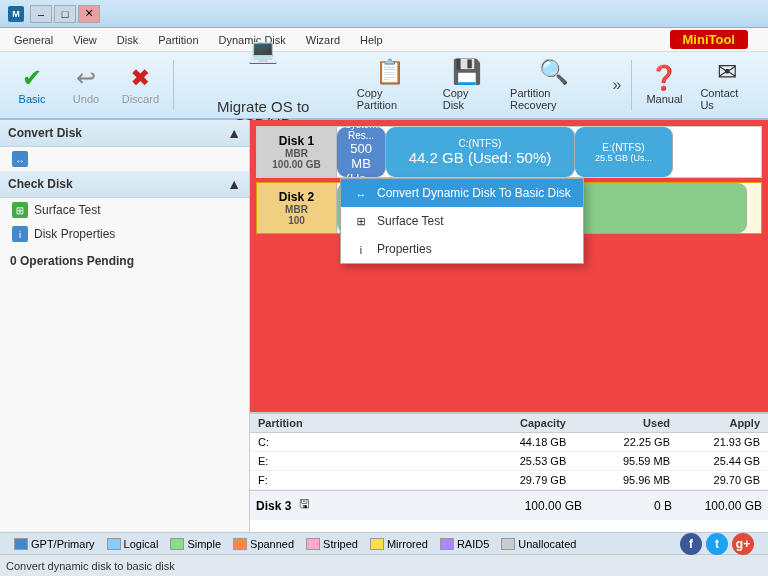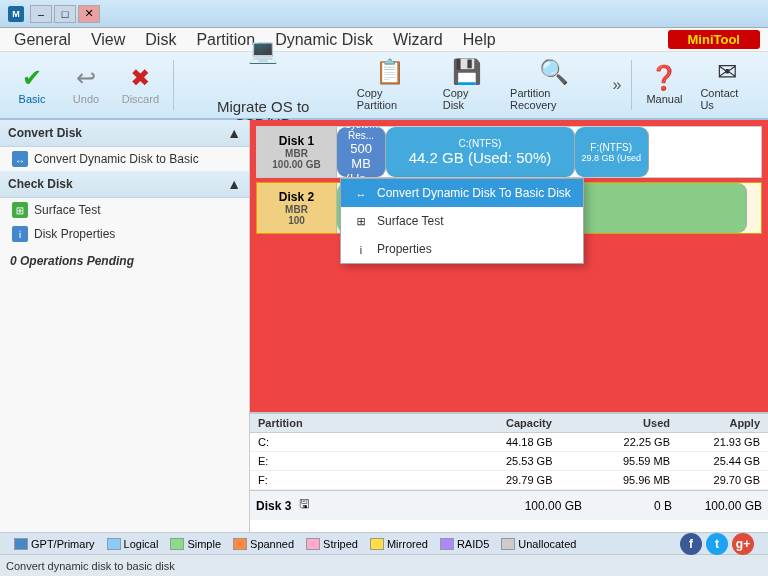--- a/index.html
+++ b/index.html
@@ -22,22 +22,22 @@
 
     
     .menubar {
       height: 24px;
       background: #f8f8f8;
       border-bottom: 1px solid #ddd;
       display: flex;
       align-items: center;
       padding: 0 4px;
     }
-    .menu-item { padding: 2px 10px; font-size: 16px; color: #333; cursor: pointer; }
-    .minitool-logo { margin-left: auto; margin-right: 4px; background: #c00; padding: 2px 20px; border-radius: 3px; color: white; font-size: 13px; font-weight: bold; }
+    .menu-item { padding: 2px 10px; font-size: 11px; color: #333; cursor: pointer; }
+    .minitool-logo { margin-left: auto; margin-right: 16px; background: #c00; padding: 2px 13px; border-radius: 3px; color: white; font-size: 13px; font-weight: bold; }
     .minitool-logo span { color: #ffdd00; }
 
     
     .toolbar {
       height: 68px;
       background: linear-gradient(to bottom, #e8f4fc, #d0e8f8);
       border-bottom: 2px solid #a0c0e0;
       display: flex;
       align-items: center;
       padding: 0 6px;
@@ -90,21 +90,21 @@
       align-items: center;
       padding: 4px 12px;
       font-size: 12px;
       color: #333;
       cursor: pointer;
       gap: 6px;
     }
     .panel-item-icon { width: 16px; height: 16px; border-radius: 2px; display: flex; align-items: center; justify-content: center; font-size: 10px; }
     .icon-blue { background: #4488cc; color: white; }
     .icon-green { background: #44aa44; color: white; }
-    .pending { padding: 8px 10px; font-size: 12px; font-weight: bold; color: #333; font-style: italic; }
+    .pending { padding: 8px 10px; font-size: 12px; font-weight: bold; color: #333; }
 
     
     .right-panel { flex: 1; display: flex; flex-direction: column; overflow: hidden; position: relative; }
 
     
     .disk-area { flex: 1; overflow-y: auto; padding: 6px; background: #ef4444; }
 
     
     .disk-row {
       display: flex;
@@ -197,21 +197,21 @@
       background: #e0e8f0;
       border-bottom: 1px solid #ccc;
       font-size: 11px;
       font-weight: bold;
       color: #333;
     }
     .table-header div, .table-row-data div {
       padding: 3px 8px;
     }
     .col-part { flex: 1; }
-    .col-cap { width: 90px; text-align: left; }
+    .col-cap { width: 90px; text-align: center; }
     .col-used { width: 90px; text-align: right; }
     .col-unused { width: 90px; text-align: right; }
     .table-row-data {
       display: flex;
       font-size: 11px;
       border-bottom: 1px solid #eee;
     }
 
     
     .statusbar {
@@ -350,21 +350,20 @@
 
 <div class="main">
 
   <div class="left-panel">
     <div class="panel-section-header">
       <span>Convert Disk</span>
       <span style="font-size:14px;">▲</span>
     </div>
     <div class="panel-item">
       <div class="panel-item-icon icon-blue">↔</div>
-      <span>Convert Dynamic Disk to Basic</span>
     </div>
     <div class="panel-section-header">
       <span>Check Disk</span>
       <span style="font-size:14px;">▲</span>
     </div>
     <div class="panel-item">
       <div class="panel-item-icon icon-green">⊞</div>
       <span>Surface Test</span>
     </div>
     <div class="panel-item">
@@ -386,23 +385,23 @@
         </div>
         <div class="disk-partitions">
           <div class="partition part-sysres">
             <span>System Res...</span>
             <span style="font-size:13px;">500 MB (Us...</span>
           </div>
           <div class="partition part-c">
             <span>C:(NTFS)</span>
             <span style="font-size:15px;">44.2 GB (Used: 50%)</span>
           </div>
-          <div class="partition part-f">
-            <span>F:(NTFS)</span>
-            <span style="font-size:9px;">29.8 GB (Used</span>
+          <div class="partition part-e">
+            <span>E:(NTFS)</span>
+            <span style="font-size:9px;">25.5 GB (Us...</span>
           </div>
         </div>
         <div class="scroll-rail"></div>
       </div>
 
       <div class="disk-row selected">
         <div class="disk-label selected-label">
           <span class="disk-name">Disk 2</span>
           <span class="disk-type">MBR</span>
           <span class="disk-size">100</span>

